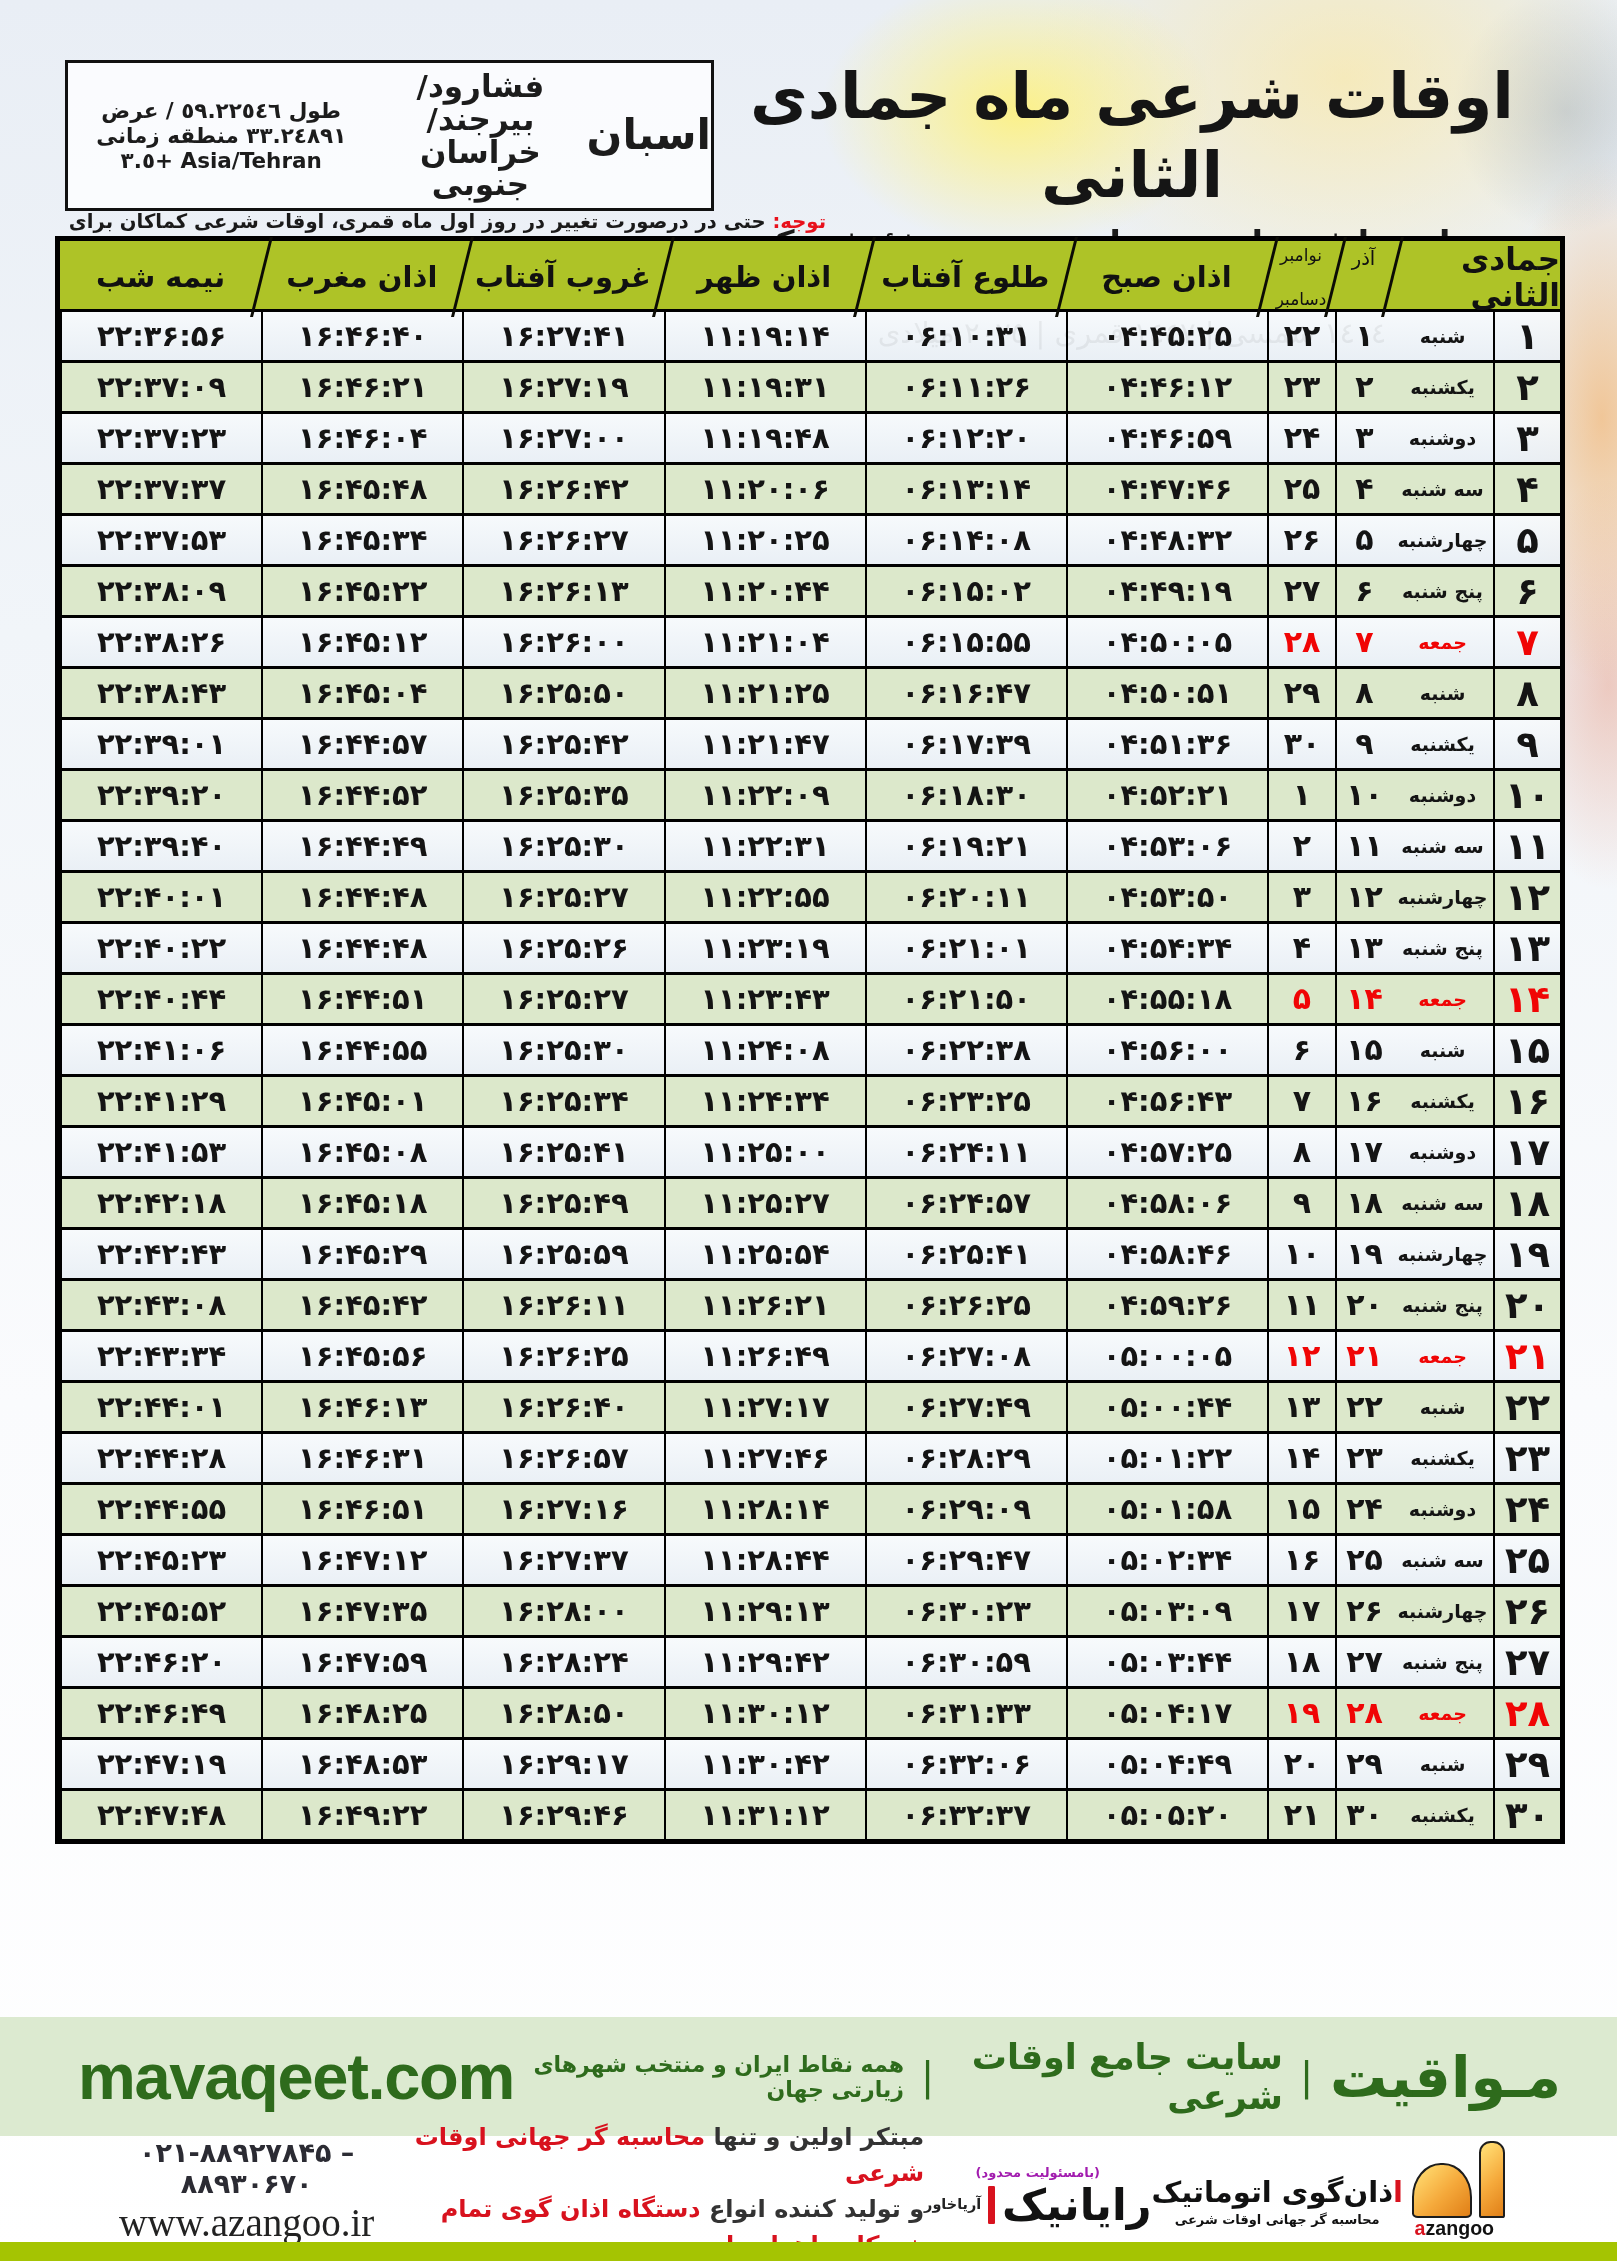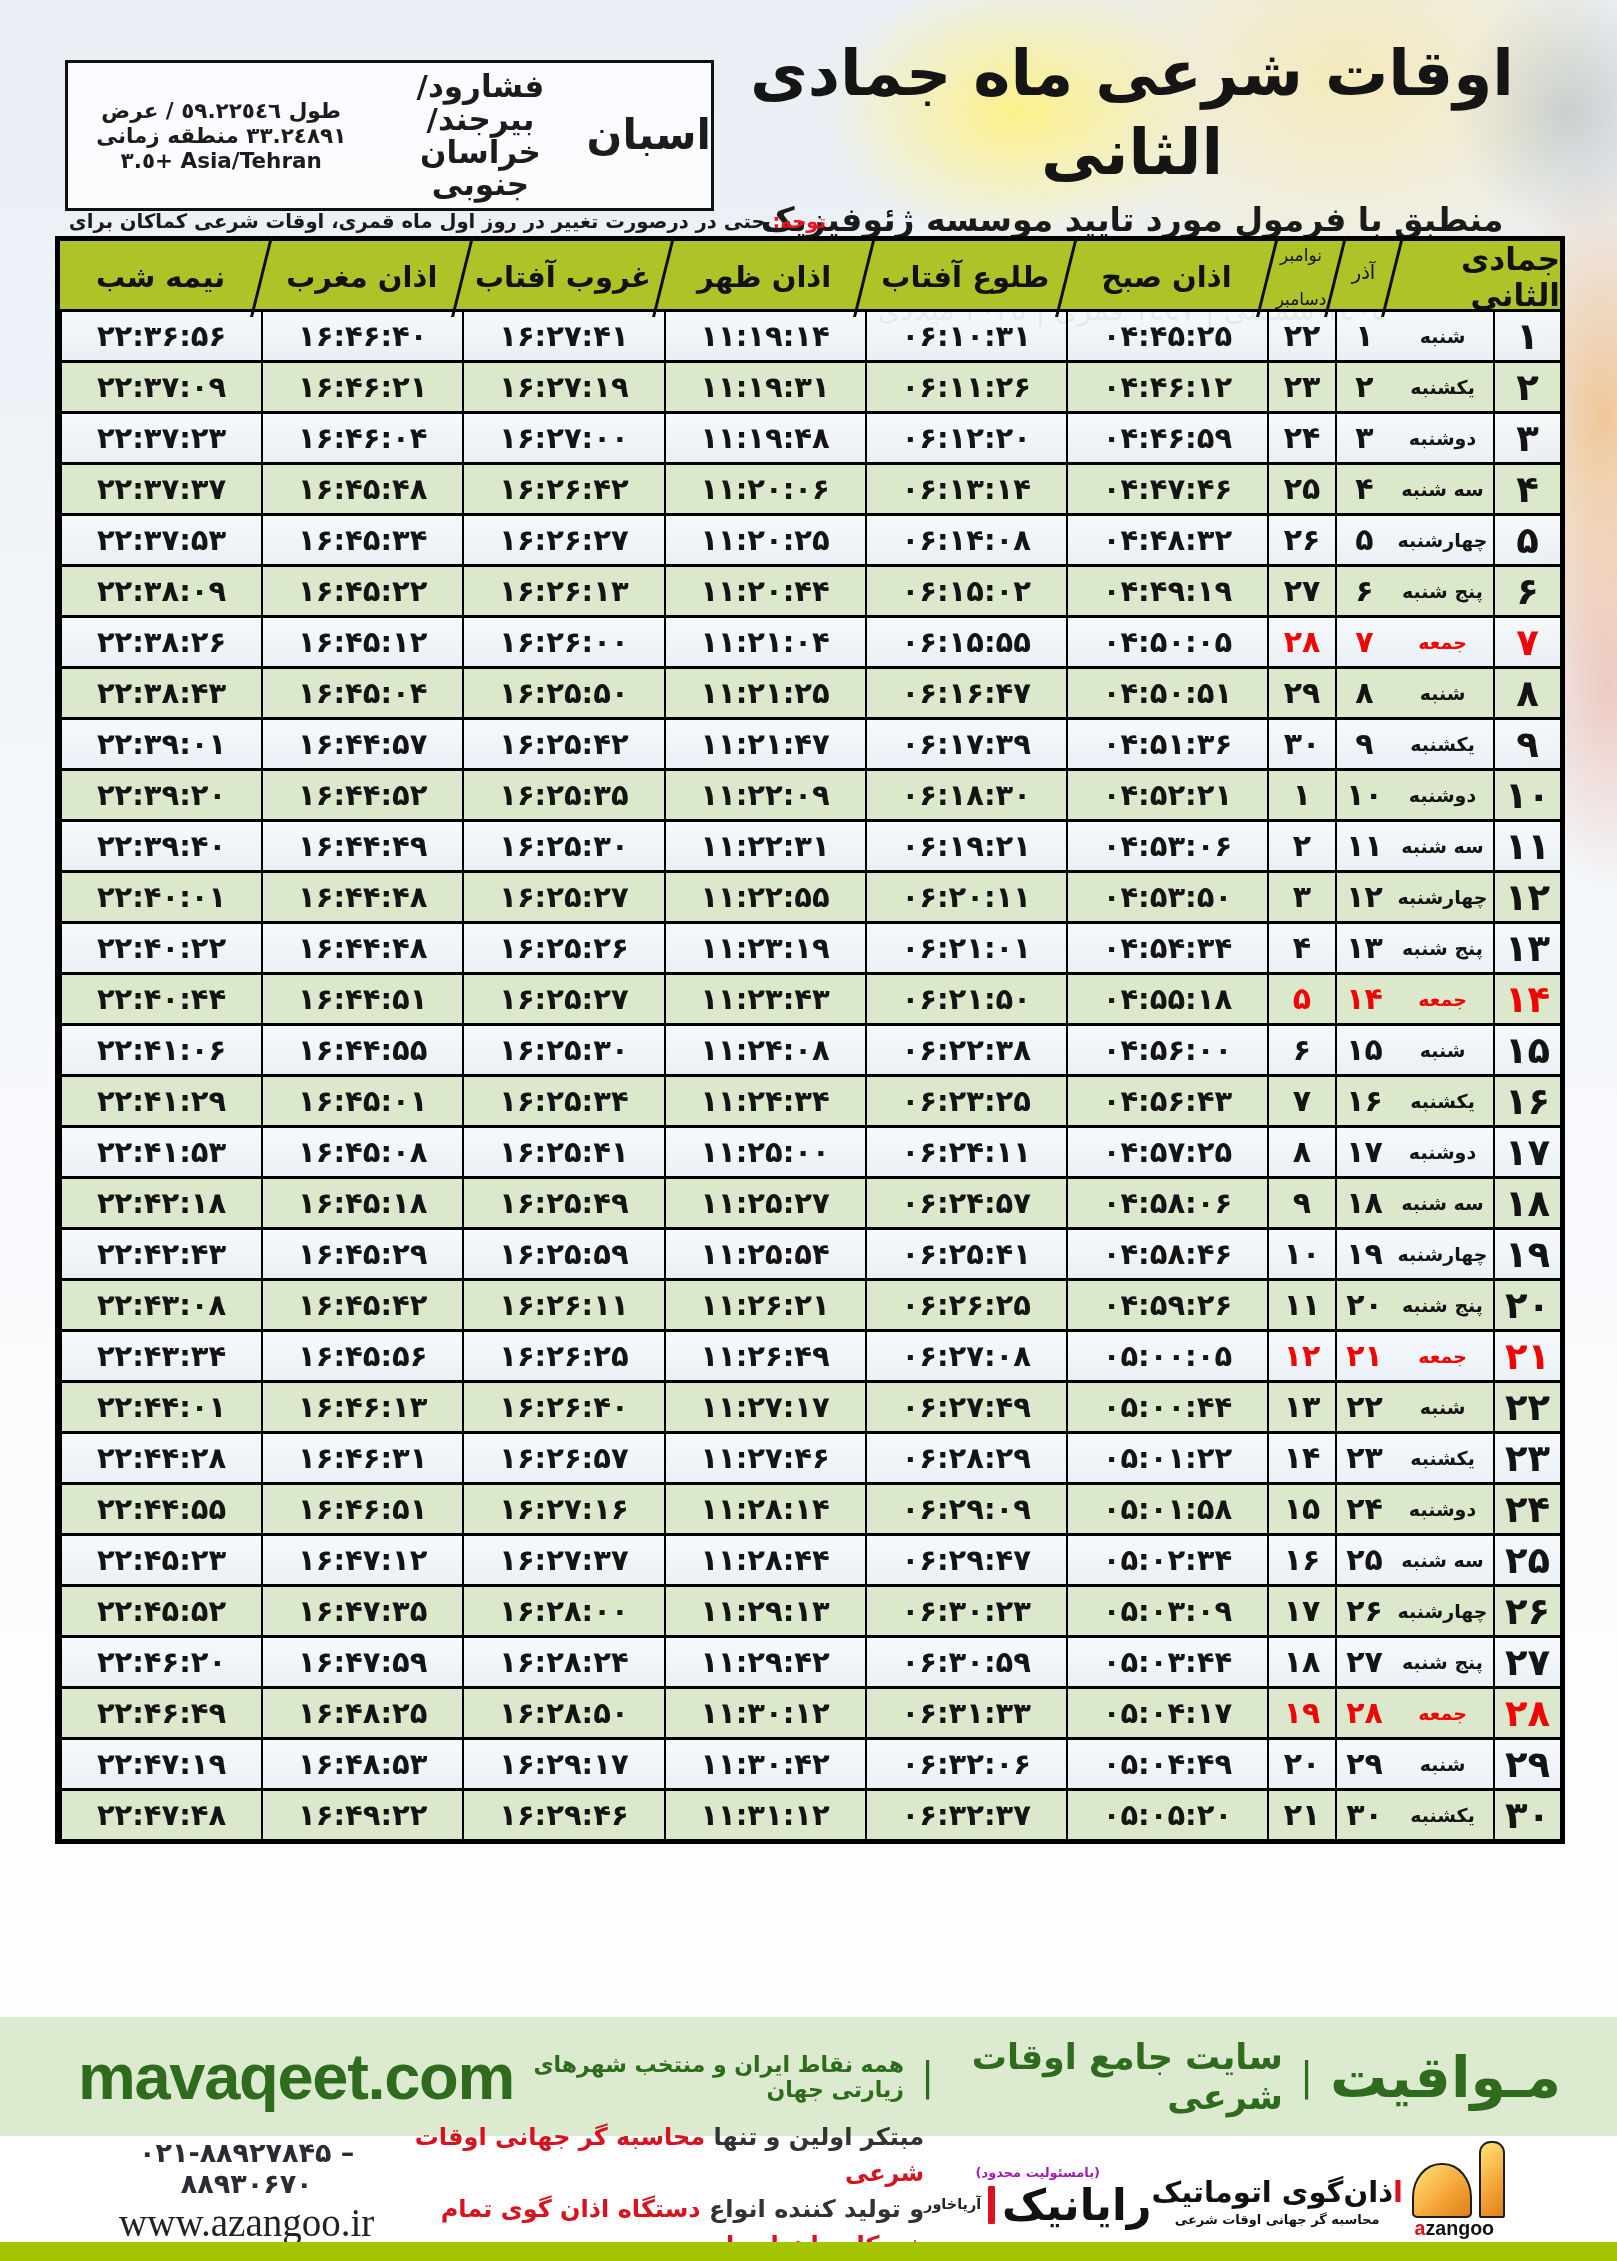--- a/index.html
+++ b/index.html
@@ -25,21 +25,21 @@
     position:absolute; left:65px; top:60px; width:649px; height:151px; z-index:2;
     border:3.9px solid #111; background:rgba(252,253,255,.88);
     display:flex; align-items:center; justify-content:center;
     direction:rtl; text-align:center; gap:5.2px;
   }
   .loc-city   { font-size:42px; font-weight:700; color:#1c1c1c; line-height:1.05; }
   .loc-region { font-size:31px; font-weight:700; color:#1c1c1c; line-height:1.05; }
   .loc-coords { font-size:21.5px; font-weight:700; color:#1c1c1c; }
   
   .title-block {
-    position:absolute; right:49px; top:35px; width:874px; z-index:2;
+    position:absolute; right:49px; top:58px; width:874px; z-index:2;
     direction:rtl; text-align:center;
   }
   .main-title { font-size:63px; font-weight:800; color:#151515; line-height:1.25; }
   .sub-title  { font-size:33px; font-weight:700; color:#1a1a1a; margin-top:7.8px; }
   .cal-line   { font-size:29px; font-weight:500; color:#222; margin-top:14.4px; }
   
   .notice {
     position:absolute; left:63px; top:210px; width:763px; z-index:2;
     direction:rtl; text-align:right; font-size:19.6px; font-weight:700; color:#1a1a1a;
   }
@@ -56,21 +56,21 @@
   .thead { background:#aec327; height:68px; position:relative; }
   .th {
     position:relative; display:flex; align-items:center; justify-content:center;
     color:#111; overflow:visible;
   }
   .th:not(.th-month)::before {
     content:""; position:absolute; top:-3.9px; bottom:-3.9px; width:2.6px;
     inset-inline-start:-1.3px; background:#0c0c05; transform:skewX(-14deg);
   }
   .th-month { grid-column:span 2; font-size:31px; font-weight:700; }
-  .th-azar  { font-size:19.6px; font-weight:500; align-items:flex-start; padding-top:20px; }
+  .th-azar  { font-size:19.6px; font-weight:500; align-items:flex-start; padding-top:6px; }
   .th-greg  { flex-direction:column; justify-content:space-between; padding:3.9px 0; font-size:17px; font-weight:500; }
   .th-time  { font-size:29px; font-weight:700; }
   .trow { border-top:3.9px solid #000; height:51px; }
   .cell {
     display:flex; align-items:center; justify-content:center;
     color:#141414; direction:ltr; line-height:1;
   }
   .cell:not(:first-child) { border-inline-start:2px solid #000; }
   .odd  .cell { background:linear-gradient(180deg, rgba(247,250,252,.93), rgba(233,239,245,.93)); }
   .even .cell { background:#dce8cb; }

